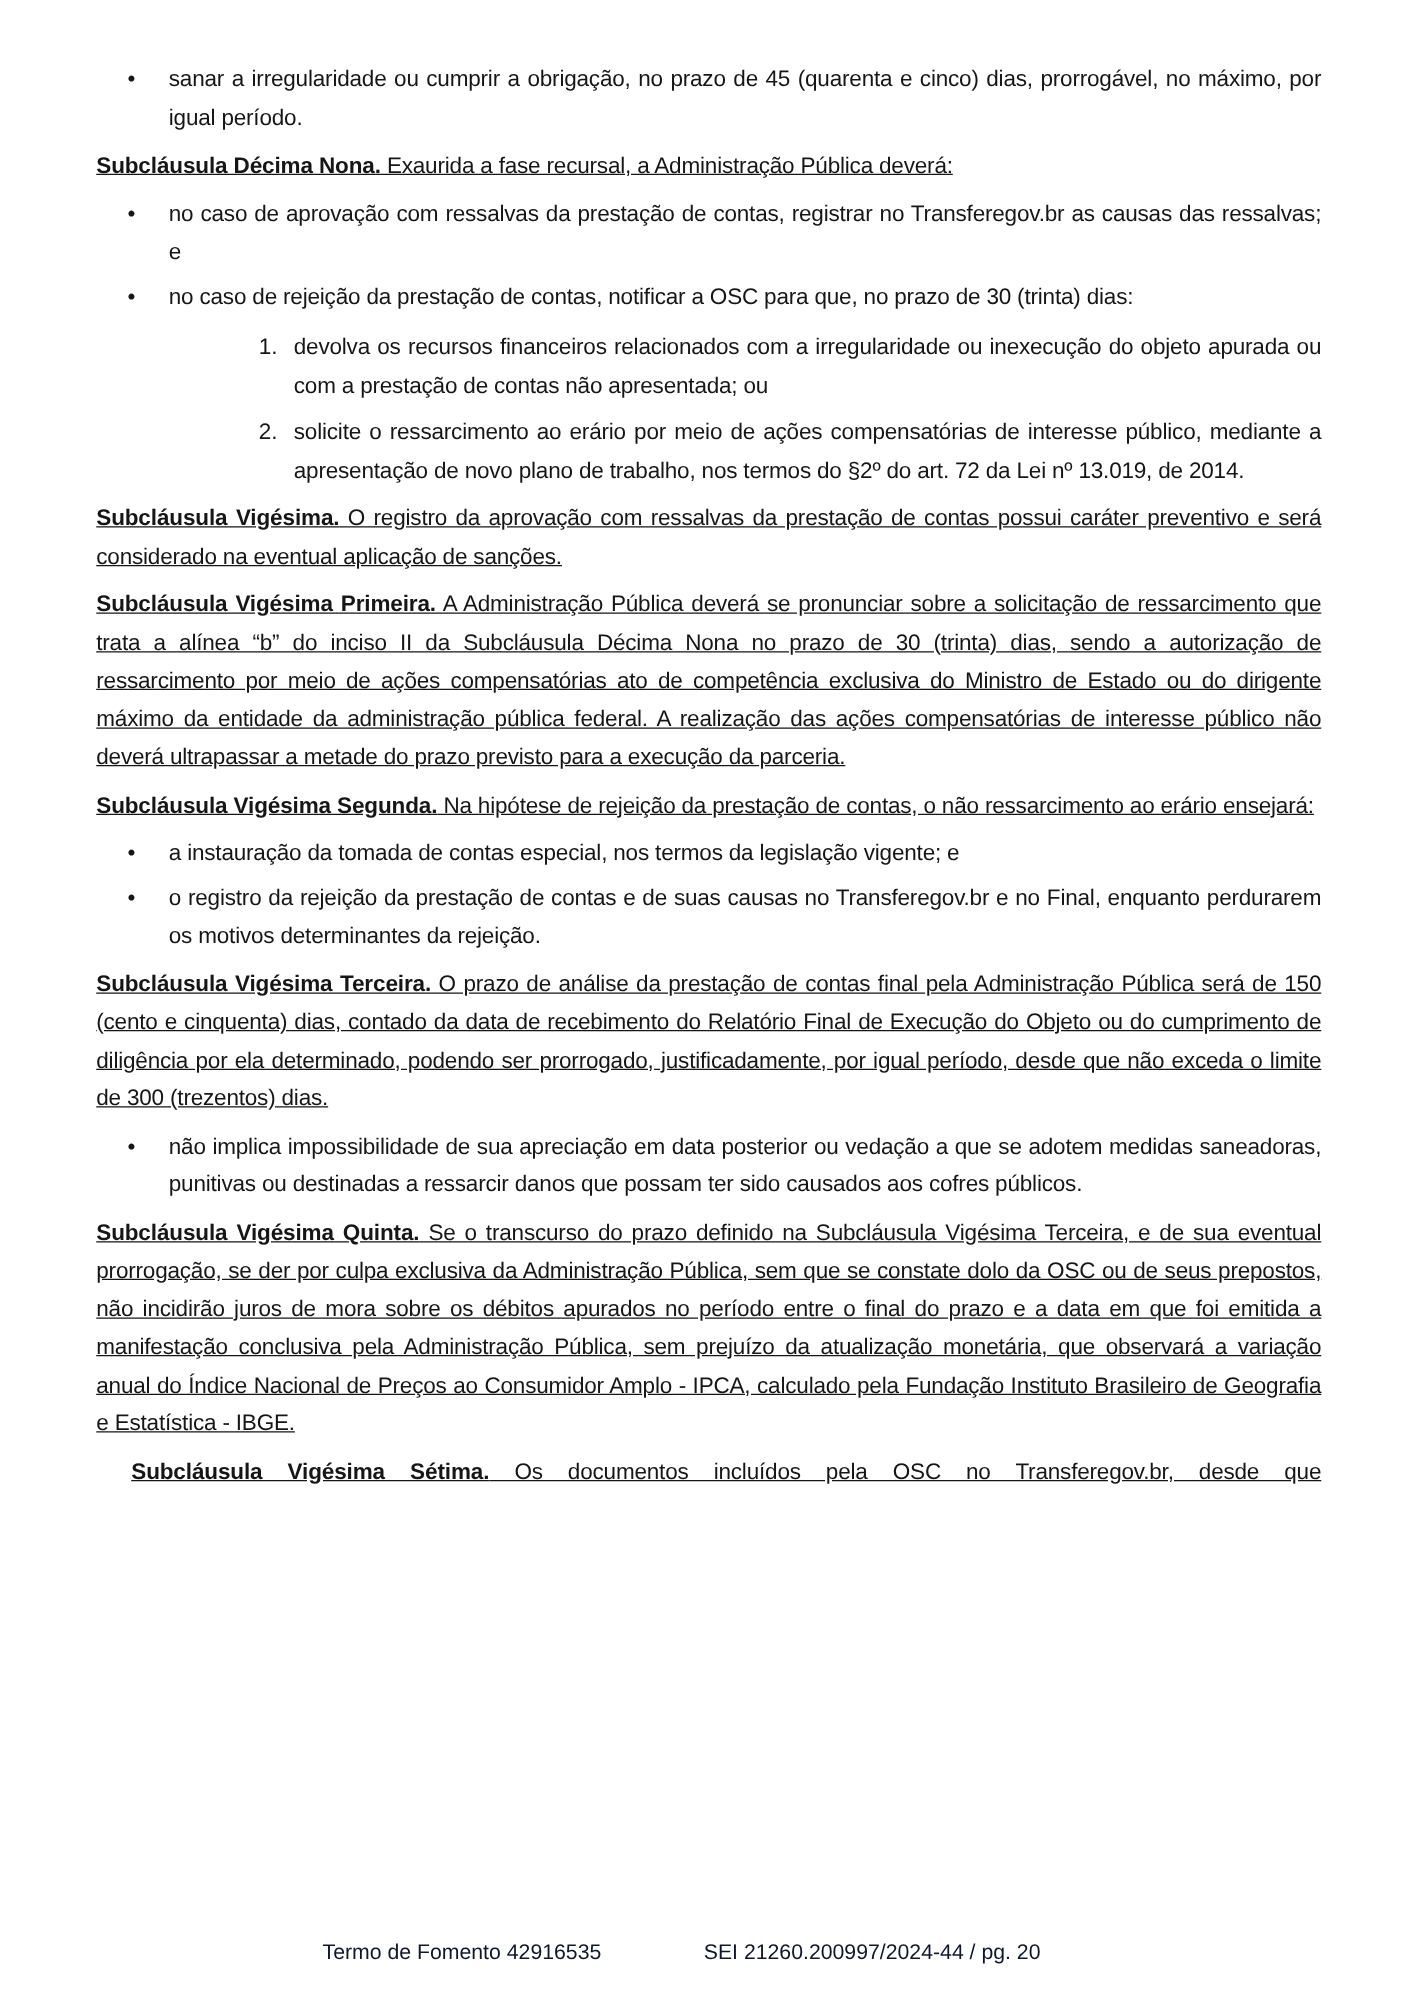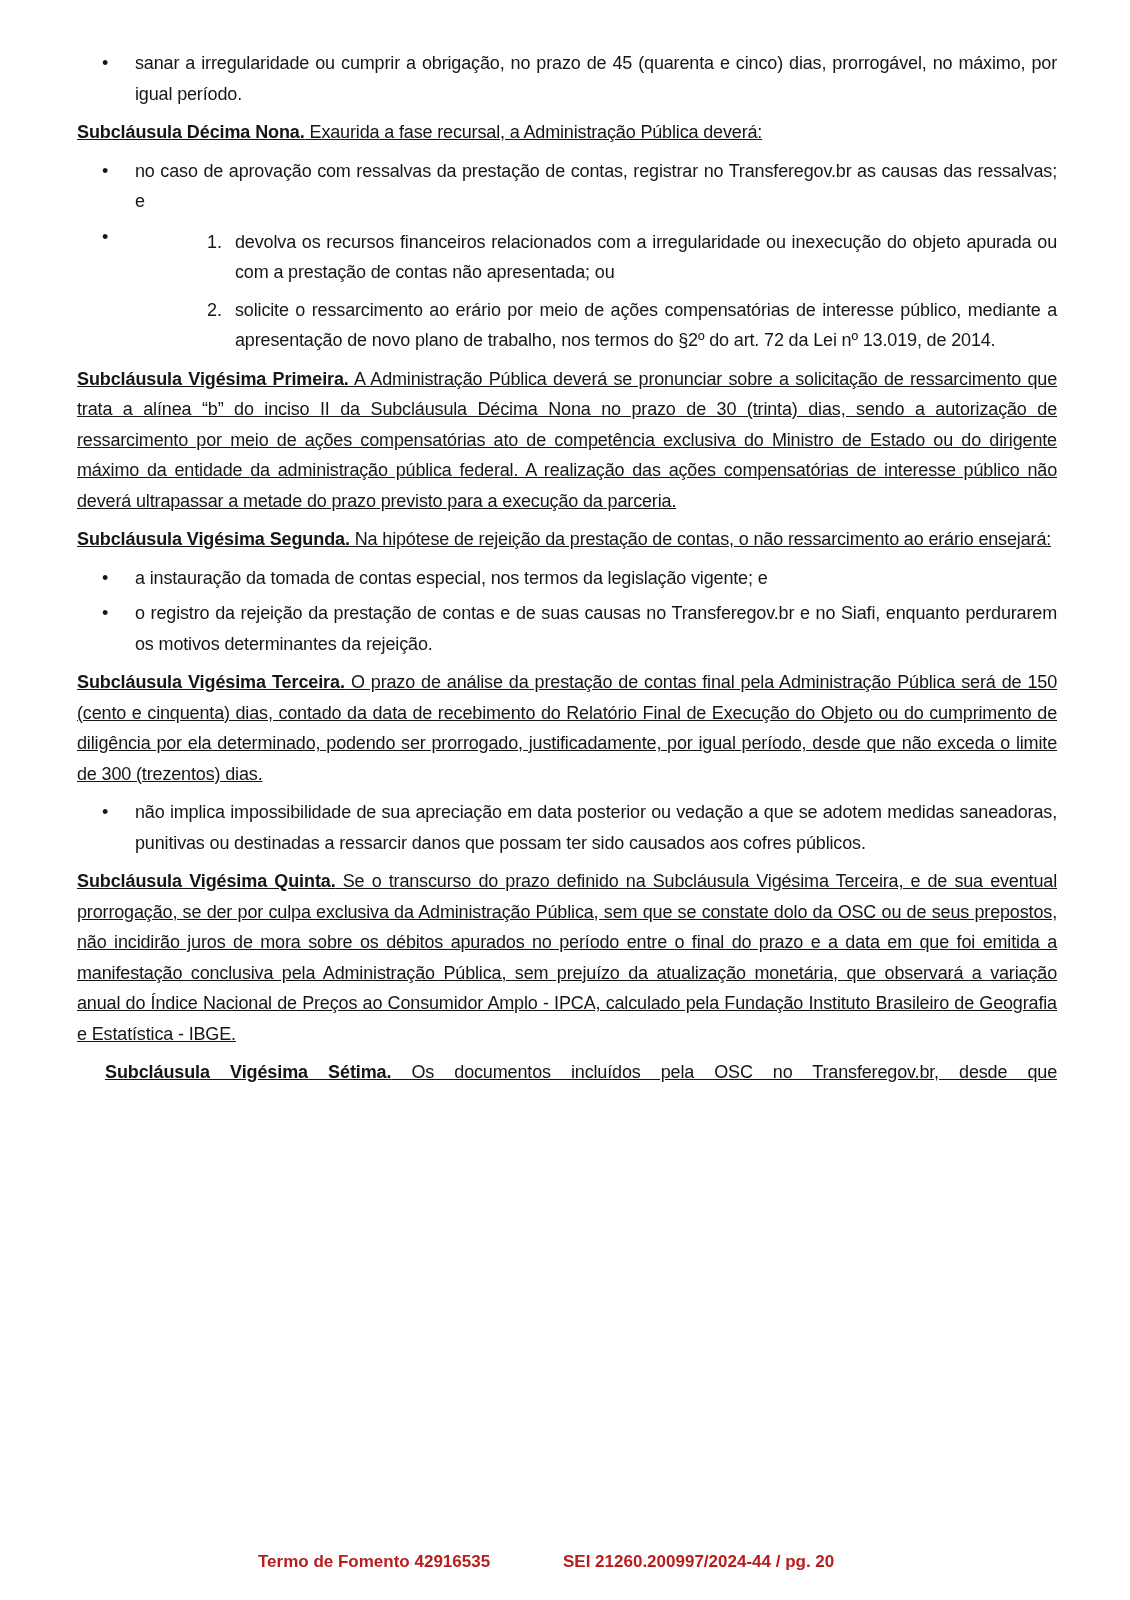--- a/index.html
+++ b/index.html
@@ -53,49 +53,49 @@
   }
   .li { text-align: justify; }
 
   .doc-footer {
     position: absolute;
     top: 1549px; left: 0;
     width: 1130px;
     height: 30px;
     font-size: 17px;
     line-height: 26px;
-    color: #b91c1c;
+    color: #0f172a;
     letter-spacing: 0;
-    font-weight: bold;
   }
   .doc-footer .footer-left  { position: absolute; left: 258px; top: 0; }
   .doc-footer .footer-right { position: absolute; left: 563px; top: 0; }
 </style>
 </head>
 <body>
 
 <div class="page">
   <div class="doc-content">
       <div class="blist">
         <div class="li"><span class="marker">•</span><span>sanar a irregularidade ou cumprir a obrigação, no prazo de 45 (quarenta e cinco) dias, prorrogável, no máximo, por igual período.</span></div>
       </div>
       <p class="para"><b>Subcláusula Décima Nona.</b> Exaurida a fase recursal, a Administração Pública deverá:</p>
       <div class="blist">
         <div class="li"><span class="marker">•</span><span>no caso de aprovação com ressalvas da prestação de contas, registrar no Transferegov.br as causas das ressalvas; e</span></div>
-        <div class="li"><span class="marker">•</span></div>
+        <div class="li"><span class="marker">•</span><span>no caso de rejeição da prestação de contas, notificar a OSC para que, no prazo de 30 (trinta) dias:</span></div>
       </div>
       <div class="nlist">
         <div class="li"><span class="marker">1.</span><span>devolva os recursos financeiros relacionados com a irregularidade ou inexecução do objeto apurada ou com a prestação de contas não apresentada; ou</span></div>
         <div class="li"><span class="marker">2.</span><span>solicite o ressarcimento ao erário por meio de ações compensatórias de interesse público, mediante a apresentação de novo plano de trabalho, nos termos do §2º do art. 72 da Lei nº 13.019, de 2014.</span></div>
       </div>
+      <p class="para"><b>Subcláusula Vigésima.</b> O registro da aprovação com ressalvas da prestação de contas possui caráter preventivo e será considerado na eventual aplicação de sanções.</p>
       <p class="para"><b>Subcláusula Vigésima Primeira.</b> A Administração Pública deverá se pronunciar sobre a solicitação de ressarcimento que trata a alínea “b” do inciso II da Subcláusula Décima Nona no prazo de 30 (trinta) dias, sendo a autorização de ressarcimento por meio de ações compensatórias ato de competência exclusiva do Ministro de Estado ou do dirigente máximo da entidade da administração pública federal. A realização das ações compensatórias de interesse público não deverá ultrapassar a metade do prazo previsto para a execução da parceria.</p>
       <p class="para"><b>Subcláusula Vigésima Segunda.</b> Na hipótese de rejeição da prestação de contas, o não ressarcimento ao erário ensejará:</p>
       <div class="blist">
         <div class="li"><span class="marker">•</span><span>a instauração da tomada de contas especial, nos termos da legislação vigente; e</span></div>
-        <div class="li"><span class="marker">•</span><span>o registro da rejeição da prestação de contas e de suas causas no Transferegov.br e no Siafi, enquanto perdurarem os motivos determinantes da rejeição.</span></div>
+        <div class="li"><span class="marker">•</span><span>o registro da rejeição da prestação de contas e de suas causas no Transferegov.br e no Final, enquanto perdurarem os motivos determinantes da rejeição.</span></div>
       </div>
       <p class="para"><b>Subcláusula Vigésima Terceira.</b> O prazo de análise da prestação de contas final pela Administração Pública será de 150 (cento e cinquenta) dias, contado da data de recebimento do Relatório Final de Execução do Objeto ou do cumprimento de diligência por ela determinado, podendo ser prorrogado, justificadamente, por igual período, desde que não exceda o limite de 300 (trezentos) dias.</p>
       <div class="blist">
         <div class="li"><span class="marker">•</span><span>não implica impossibilidade de sua apreciação em data posterior ou vedação a que se adotem medidas saneadoras, punitivas ou destinadas a ressarcir danos que possam ter sido causados aos cofres públicos.</span></div>
       </div>
       <p class="para"><b>Subcláusula Vigésima Quinta.</b> Se o transcurso do prazo definido na Subcláusula Vigésima Terceira, e de sua eventual prorrogação, se der por culpa exclusiva da Administração Pública, sem que se constate dolo da OSC ou de seus prepostos, não incidirão juros de mora sobre os débitos apurados no período entre o final do prazo e a data em que foi emitida a manifestação conclusiva pela Administração Pública, sem prejuízo da atualização monetária, que observará a variação anual do Índice Nacional de Preços ao Consumidor Amplo - IPCA, calculado pela Fundação Instituto Brasileiro de Geografia e Estatística - IBGE.</p>
       <p class="para stretch-last"><b>Subcláusula Vigésima Sétima.</b> Os documentos incluídos pela OSC no Transferegov.br, desde que</p>
     </div>
   <div class="doc-footer">
     <span class="footer-left">Termo de Fomento 42916535</span>

